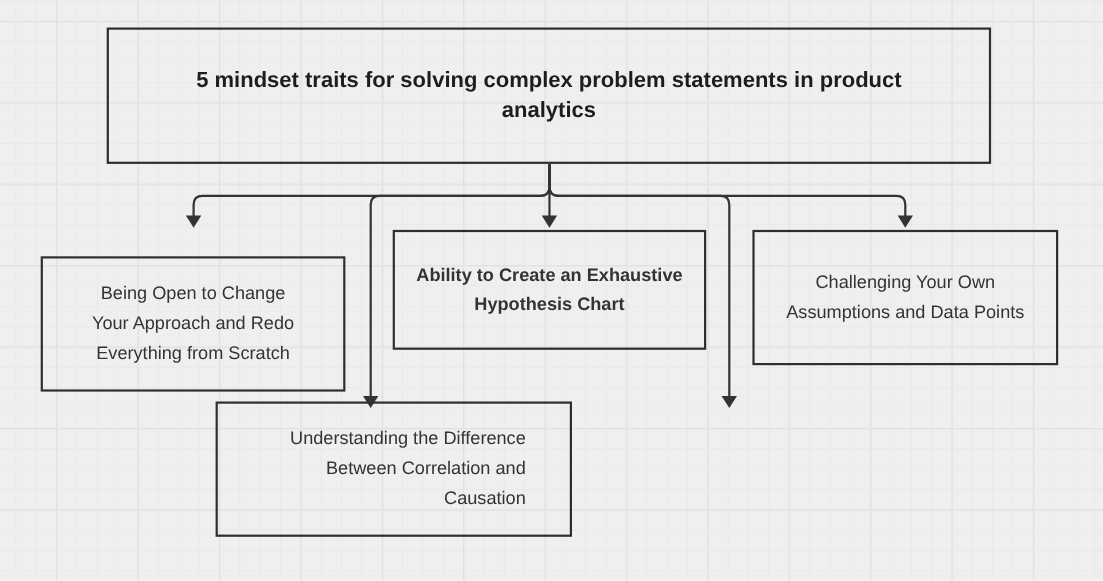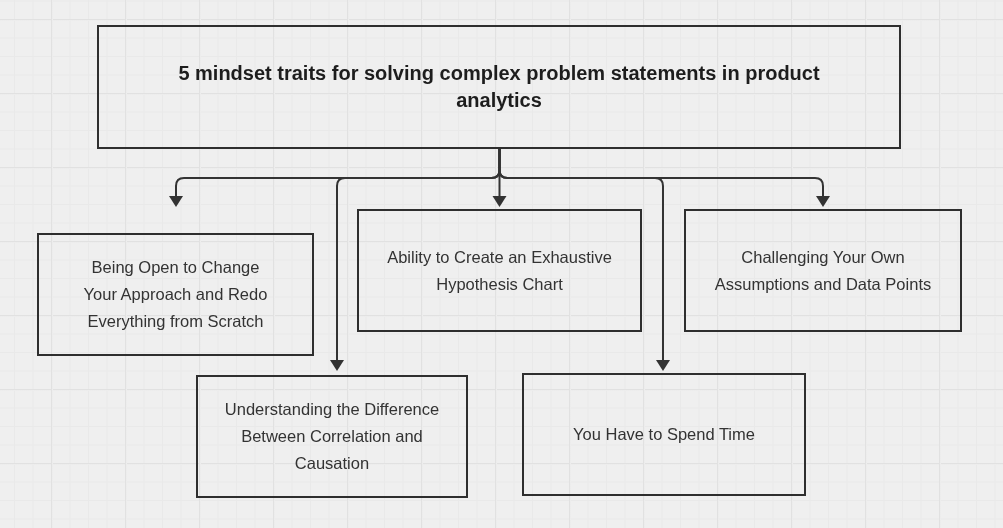--- a/index.html
+++ b/index.html
@@ -48,23 +48,23 @@
     padding:0 70px;
     font-size:20px;font-weight:bold;line-height:27px;
     color:var(--title-text);
   }
 
   .node{
     font-size:16.5px;line-height:27px;
     color:var(--node-text);
   }
   .node-1{left:37px;top:209px;width:277px;height:123px;margin-top:24px;}
-  .node-2{left:357px;top:209px;width:285px;height:123px;}
+  .node-2{left:357px;top:209px;width:285px;height:109px;font-weight:bold;}
   .node-3{left:684px;top:209px;width:278px;height:123px;text-align:center;}
-  .node-4{left:196px;top:375px;width:272px;height:123px;}
+  .node-4{left:196px;top:365px;width:324px;height:123px;text-align:right;}
   .node-5{left:522px;top:373px;width:284px;height:123px;}
 
   .node-1 .node-label{max-width:205px;}
   .node-2 .node-label{max-width:252px;}
   .node-3 .node-label{max-width:230px;}
   .node-4 .node-label{max-width:240px;}
   .node-label{display:inline-block;}
 </style>
 </head>
 <body>
@@ -102,17 +102,14 @@
   </div>
 
   <div class="box node node-3">
     <span class="node-label">Challenging Your Own Assumptions and Data Points</span>
   </div>
 
   <div class="box node node-4">
     <span class="node-label">Understanding the Difference Between Correlation and Causation</span>
   </div>
 
-  <div class="box node node-5">
-    <span class="node-label">You Have to Spend Time</span>
-  </div>
 
 </div>
 
 </body></html>

